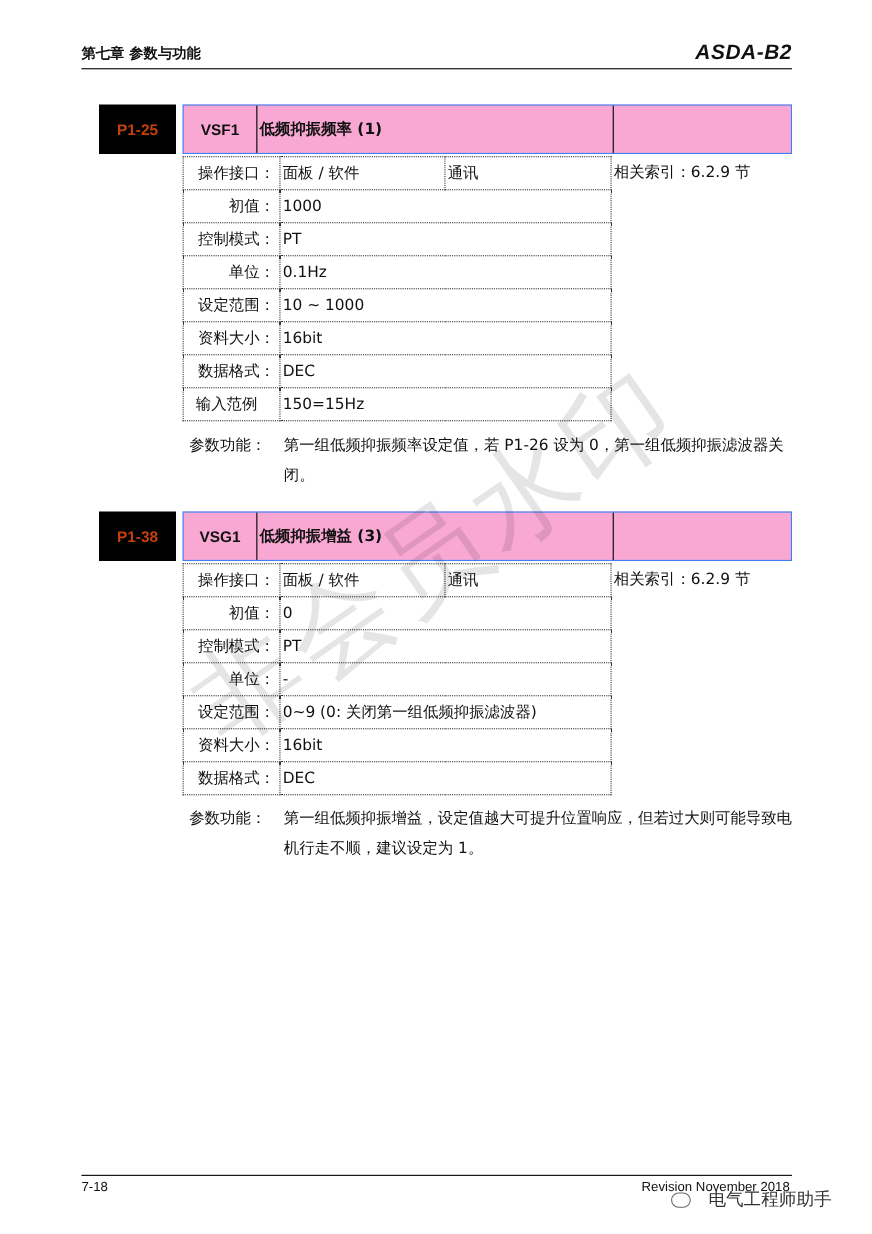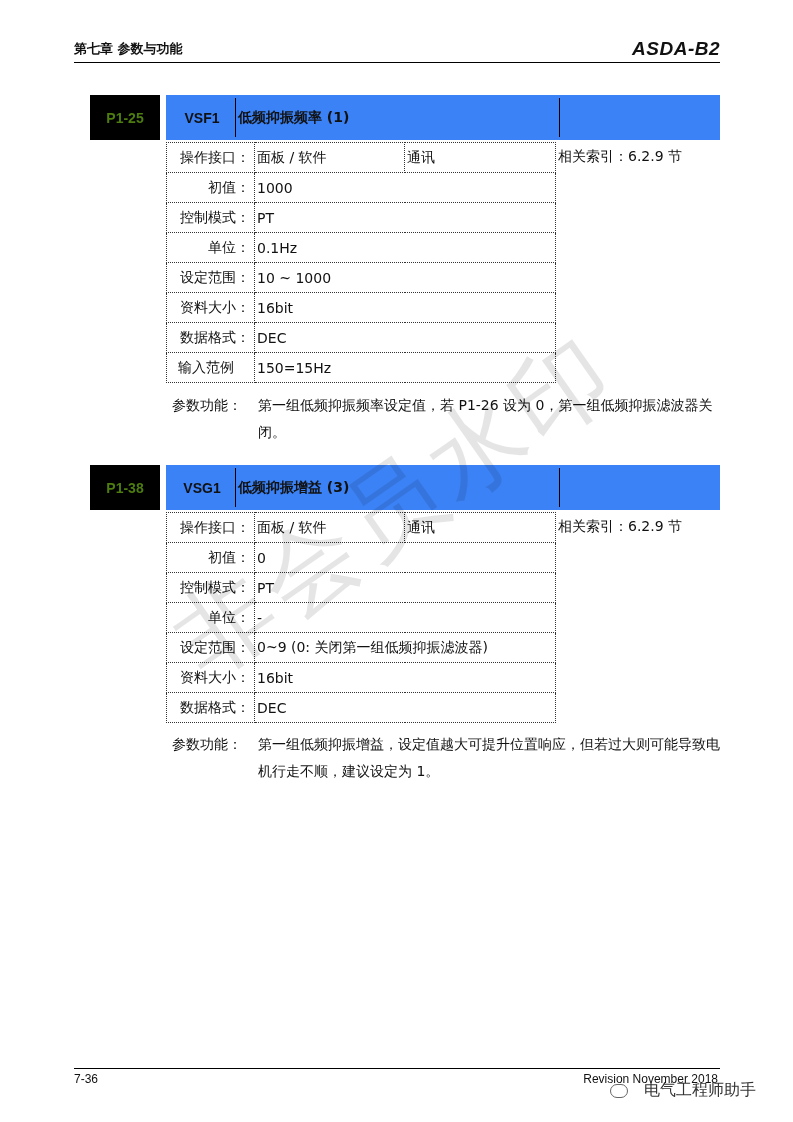--- a/index.html
+++ b/index.html
@@ -8,24 +8,24 @@
   .hdr-left{position:absolute;left:74px;top:40px;font-size:13px;font-weight:bold;}
   .hdr-right{position:absolute;right:73px;top:38px;font-size:19px;font-weight:bold;font-style:italic;letter-spacing:0.5px;font-family:"Liberation Sans",sans-serif;}
   .hdr-rule{position:absolute;left:74px;width:646px;top:62px;border-top:1px solid #000;}
   .ftr-rule{position:absolute;left:74px;width:646px;top:1068px;border-top:1px solid #000;}
   .ftr-left{position:absolute;left:74px;top:1072px;font-size:12px;font-family:"Liberation Sans",sans-serif;}
   .ftr-right{position:absolute;right:75px;top:1072px;font-size:12px;font-family:"Liberation Sans",sans-serif;margin-left:10px;}
   .wechat{position:absolute;left:612px;top:1078px;font-size:16px;color:#333;display:flex;align-items:center;gap:16px;}
   .wechat .bubble{width:16px;height:12px;border:1px solid #666;border-radius:8px;display:inline-block;}
 
   .param{position:absolute;left:0;width:793px;}
-  .pid{position:absolute;left:90px;top:0;width:70px;height:45px;background:#000;color:#4d7c0f;
+  .pid{position:absolute;left:90px;top:0;width:70px;height:45px;background:#000;color:#c2410c;
        font-weight:bold;font-size:14px;display:flex;align-items:center;justify-content:center;font-family:"Liberation Sans",sans-serif;}
-  .hbar{position:absolute;left:166px;top:0;width:554px;height:45px;background:#3b82f6;
-        border:3px solid #3b82f6;box-sizing:border-box;display:flex;}
+  .hbar{position:absolute;left:166px;top:0;width:554px;height:45px;background:#f9a8d4;
+        border:1px solid #3b82f6;box-sizing:border-box;display:flex;}
   .hbar .abbr{width:66px;border-right:1px solid #000;display:flex;align-items:center;justify-content:center;
               font-weight:bold;font-size:14px;font-family:"Liberation Sans",sans-serif;}
   .hbar .name{width:324px;border-right:1px solid #000;display:flex;align-items:center;padding-left:2px;
               font-weight:bold;font-size:14px;box-sizing:border-box;text-align:right;}
   .hbar .addr{flex:1;font-weight:bold;font-size:14px;padding:2px 0 0 1px;line-height:19px;}
   .hbar .addr .line2{padding-left:82px;}
 
   .tbl{position:absolute;left:166px;top:47px;width:390px;border-collapse:collapse;}
   .tbl td{border:1px dotted #333;height:30px;padding:0 2px;font-size:14px;box-sizing:border-box;}
   .tbl td.lbl{width:88px;text-align:right;padding-right:4px;white-space:nowrap;}
@@ -137,18 +137,18 @@
   <div class="ref">相关索引：6.2.9 节</div>
   <div class="func" style="top:266px;">
     <span class="k">参数功能：</span>
     <span class="v">第一组低频抑振增益，设定值越大可提升位置响应，但若过大则可能导致电机行走不顺，建议设定为 1。</span>
   </div>
 </div>
 
 <div class="wm">非会员水印</div>
 
 <div class="ftr-rule"></div>
-<div class="ftr-left">7-36</div>
+<div class="ftr-left">7-18</div>
 <div class="ftr-right">Revision November 2018</div>
 <div class="wechat" style="left:610px;top:1080px;">
   <span class="bubble"></span>
   <span>电气工程师助手</span>
 </div>
 
 </body></html>

